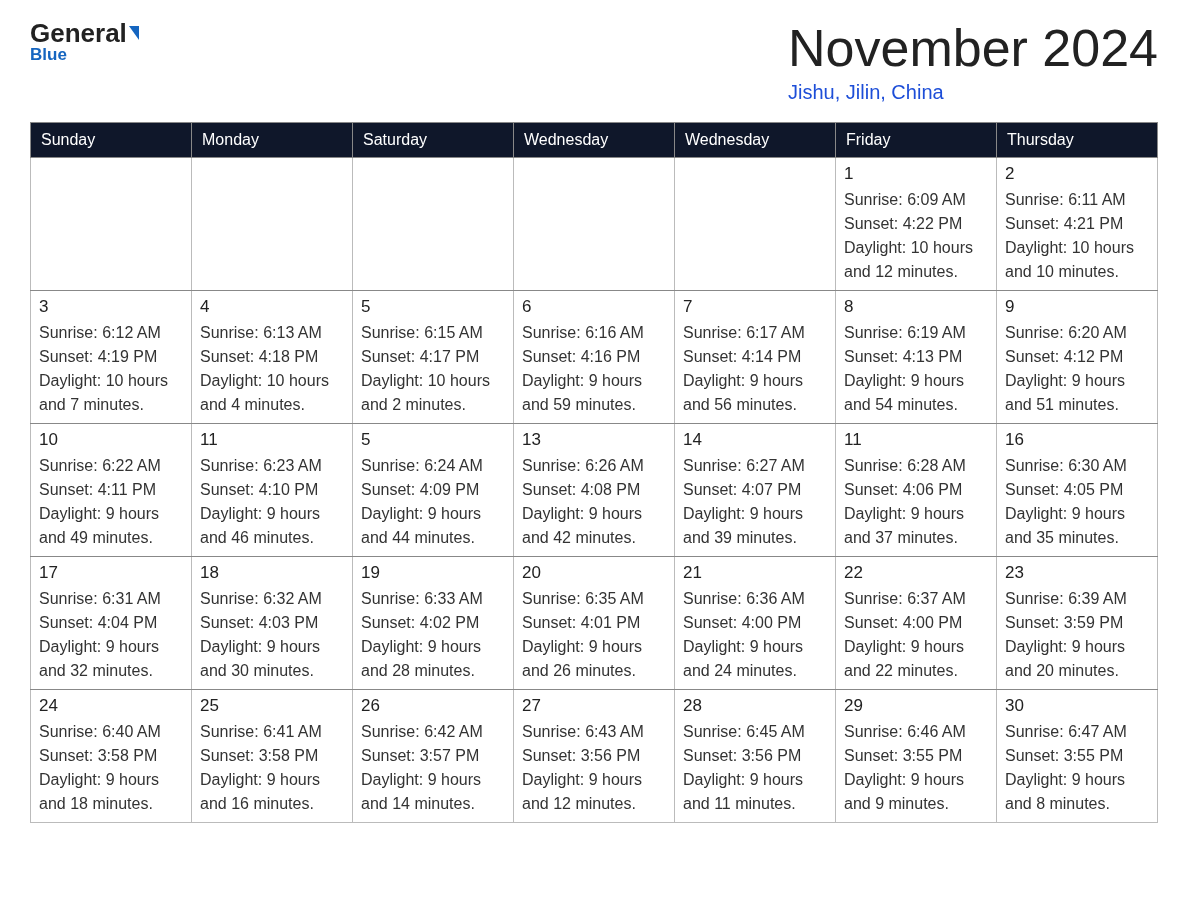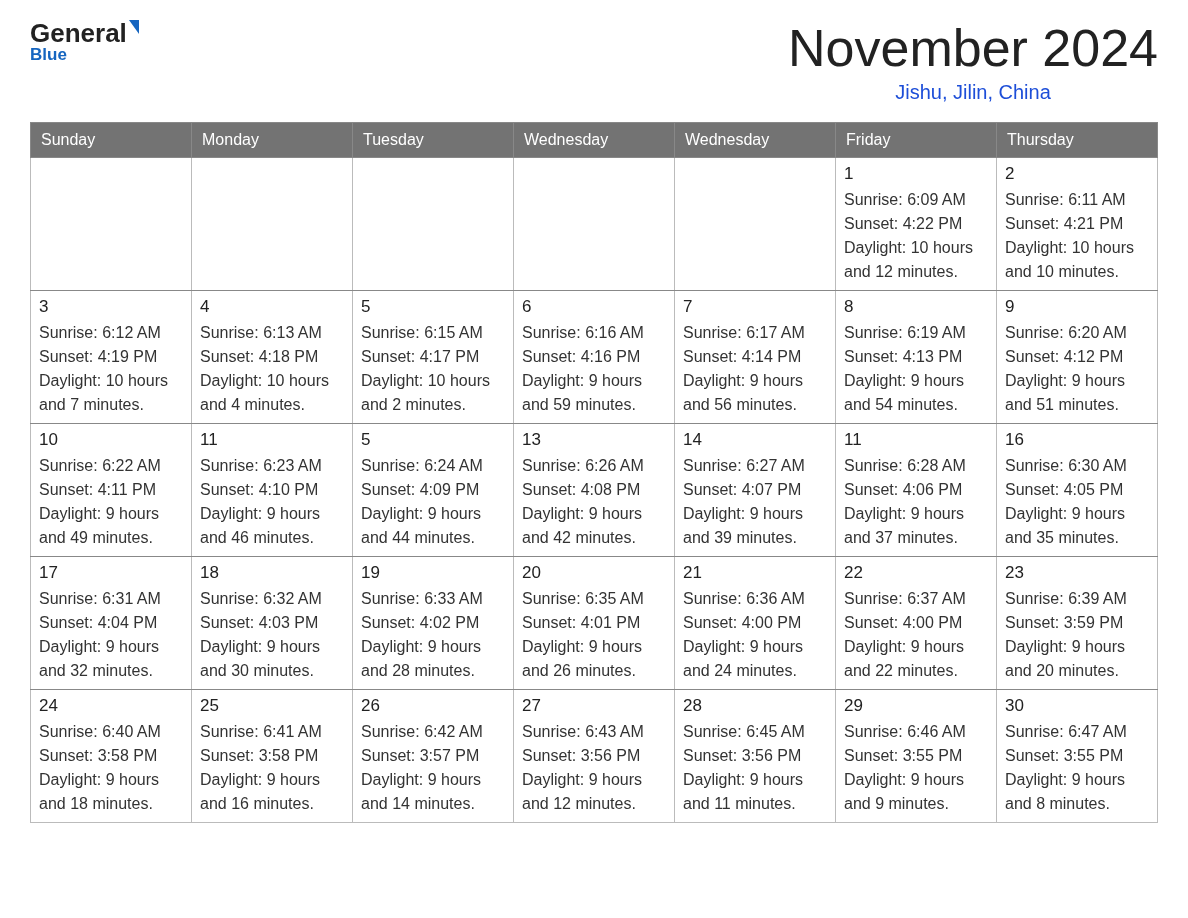--- a/index.html
+++ b/index.html
@@ -37,40 +37,40 @@
       display: inline-block;
       width: 0;
       height: 0;
       border-left: 10px solid transparent;
       border-right: 0px solid transparent;
       border-top: 14px solid #1565c0;
       margin-left: 2px;
       vertical-align: middle;
     }
     .title-area {
-      text-align: center;
+      text-align: left;
     }
     .month-title {
       font-size: 52px;
       font-weight: normal;
       color: #222;
       line-height: 1.1;
     }
     .location-title {
       font-size: 20px;
       color: #1d4ed8;
       margin-top: 4px;
     }
     .calendar-table {
       width: 100%;
       border-collapse: collapse;
       border: 1.5px solid #999;
     }
     .calendar-table th {
-      background-color: #737373;
+      background-color: #0f172a;
       color: #fff;
       font-size: 16px;
       font-weight: normal;
       padding: 8px 10px;
       text-align: left;
       border: 1.5px solid #888;
     }
     .calendar-table td {
       vertical-align: top;
       border: 1px solid #bbb;
@@ -98,38 +98,38 @@
     }
     tr.week-row:not(:last-child) td {
       border-bottom: 1.5px solid #888;
     }
   </style>
 </head>
 <body>
 
 <div class="header-area">
   <div class="logo">
-    <div style="display:flex;">
+    <div style="display:flex;align-items:center;">
       <span class="logo-general">General</span>
       <span class="logo-triangle"></span>
     </div>
     <span class="logo-blue">Blue</span>
   </div>
   <div class="title-area">
     <div class="month-title">November 2024</div>
     <div class="location-title">Jishu, Jilin, China</div>
   </div>
 </div>
 
 <table class="calendar-table">
   <thead>
     <tr>
     <th>Sunday</th>
         <th>Monday</th>
-        <th>Tuesday</th>
+        <th>Saturday</th>
         <th>Wednesday</th>
         <th>Wednesday</th>
         <th>Friday</th>
         <th>Thursday</th>
       </tr>
   </thead>
   <tbody id="calendar-body">
   <tr class="week-row">
         <td class="empty-cell"></td>
         <td class="empty-cell"></td>

